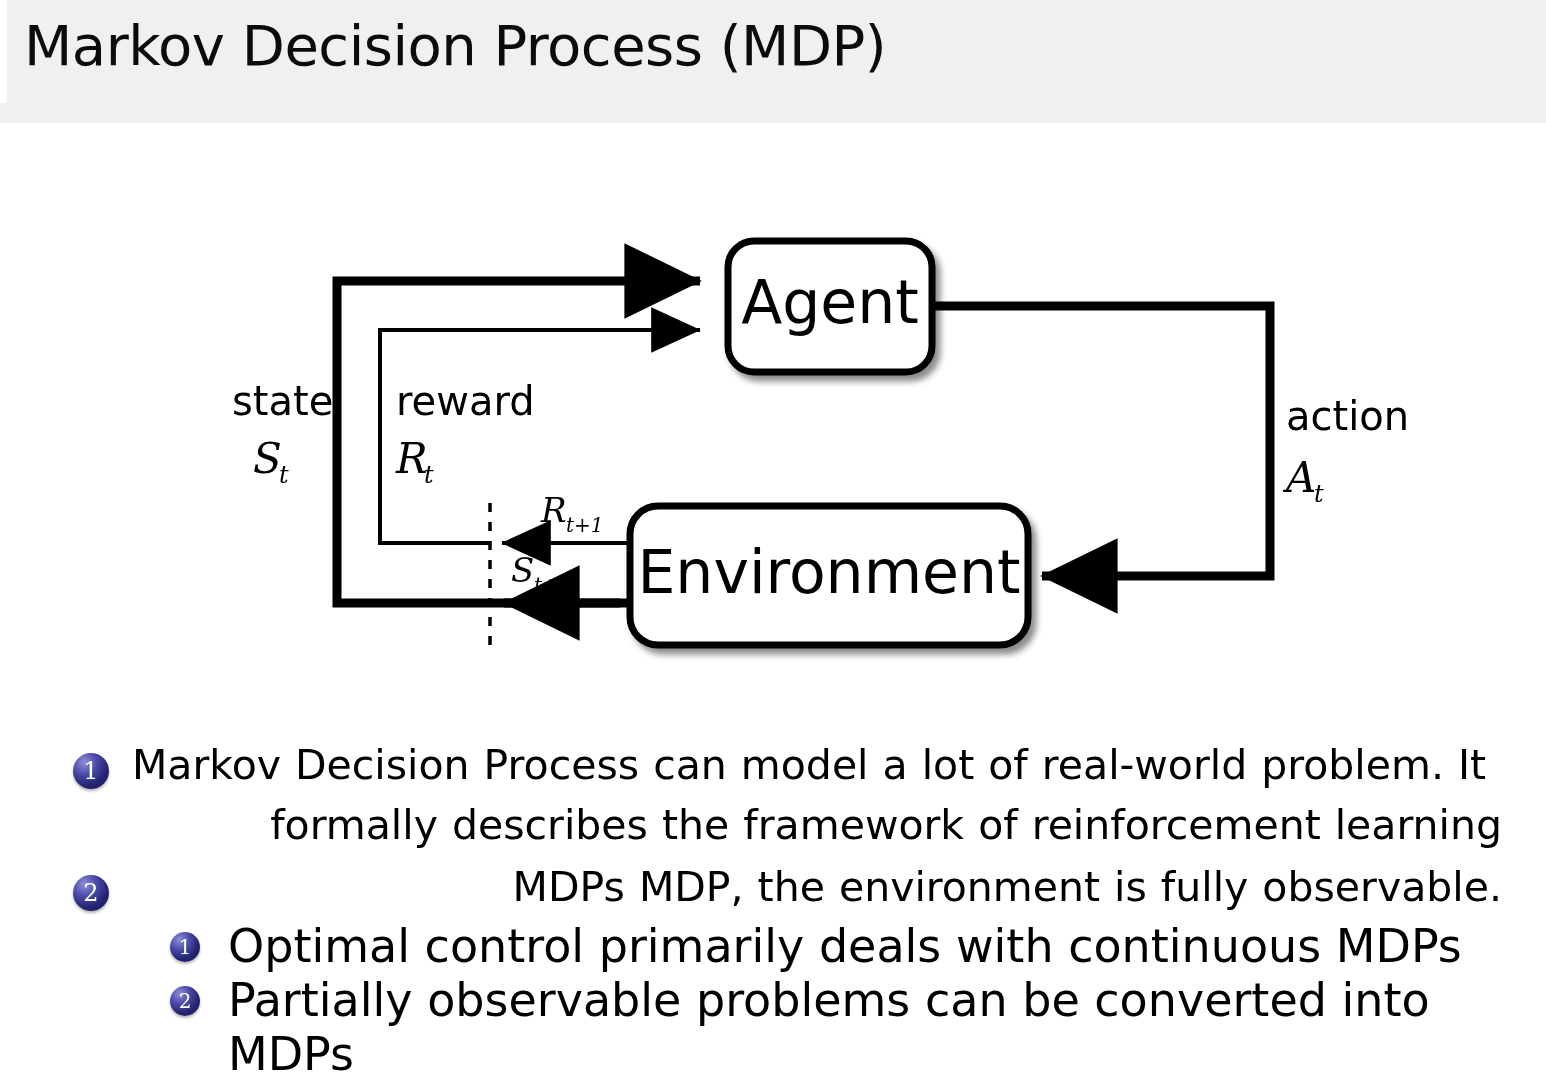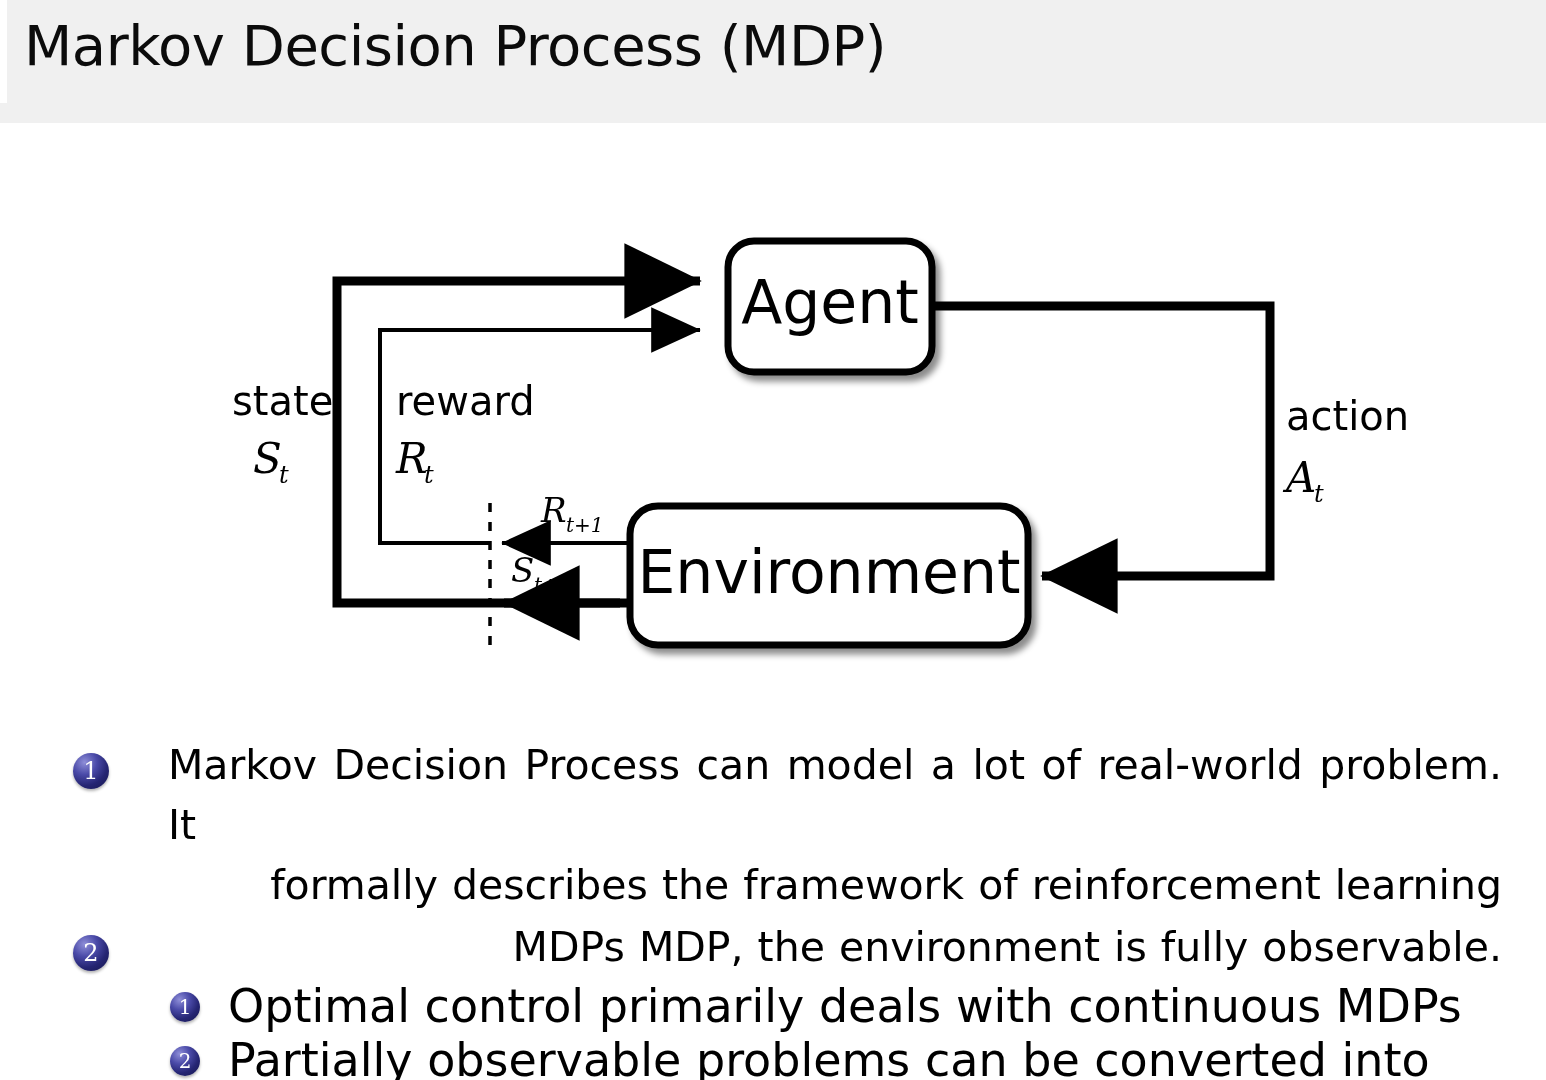--- a/index.html
+++ b/index.html
@@ -109,21 +109,20 @@
     margin-bottom: 2px;
   }
   .bullet-l1 .bullet-text {
     font-family: "DejaVu Sans", "Liberation Sans", sans-serif;
     font-size: 41px;
     line-height: 60px;
     color: #000;
     text-align: justify;
     text-justify: inter-word;
     word-spacing: 1px;
-    margin-left: 36px;
   }
   .bullet-l1 .bullet-text.nojust {
     text-align: right;
   }
   .bullet-l2 {
     padding-left: 228px;
     padding-right: 40px;
   }
   .bullet-l2 .bullet-text {
     font-family: "DejaVu Sans", "Liberation Sans", sans-serif;

